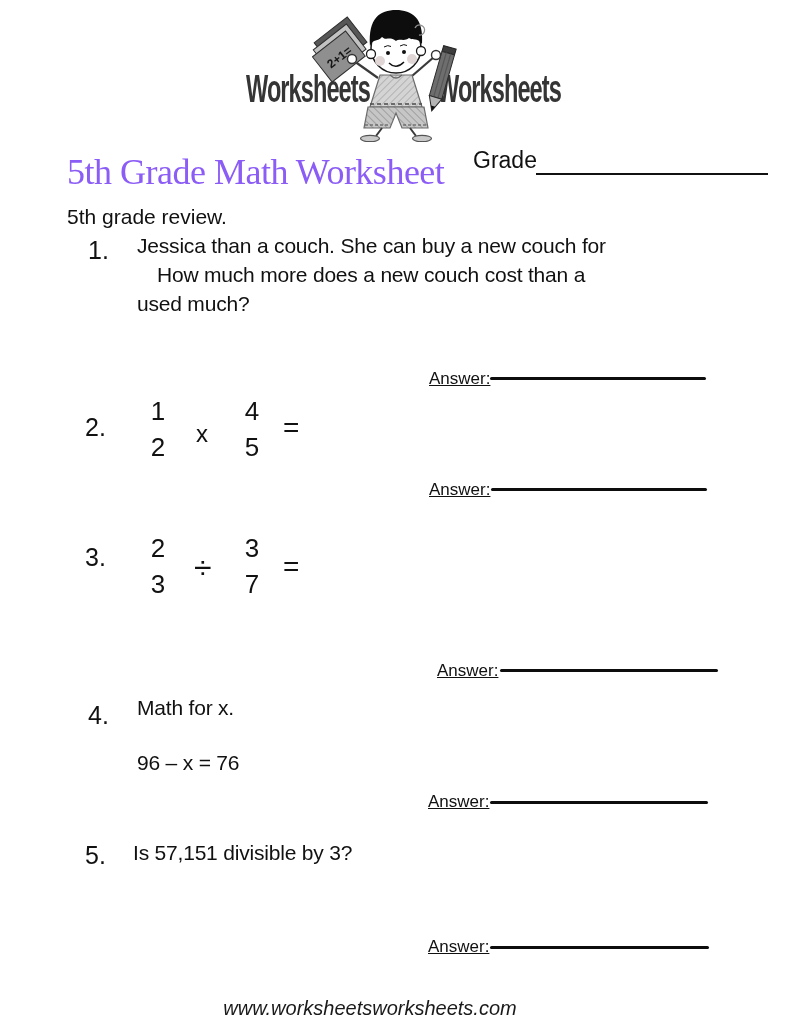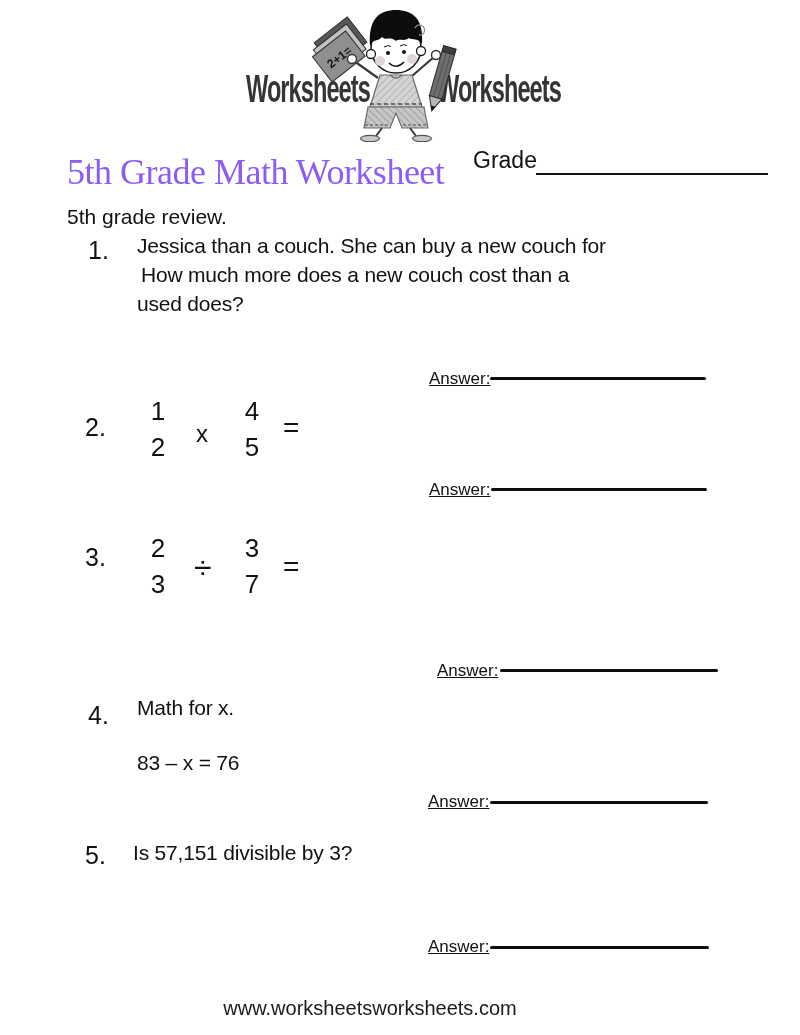--- a/index.html
+++ b/index.html
@@ -56,21 +56,21 @@
     font-size: 25px;
     color: #111;
   }
   .prob-text {
     font-size: 21px;
     letter-spacing: -0.2px;
     color: #111;
     white-space: nowrap;
   }
   .p1-lines .prob-text { line-height: 29px; }
-  .indent-sm { padding-left: 4px; }
+  .indent-sm { padding-left: 4px; margin-left: 16px; }
 
   .frac {
     width: 44px;
     text-align: center;
     font-size: 26px;
     color: #111;
   }
   .frac .fnum, .frac .fden {
     display: block;
     line-height: 36px;
@@ -98,20 +98,21 @@
     background: #0d0d0d;
     border-radius: 2px;
   }
 
   
   .footer {
     width: 740px;
     text-align: center;
     font-size: 20px;
     color: #1a1a1a;
+    font-style: italic;
   }
 </style>
 </head>
 <body>
 
 <div class="abs logo-word" style="left:246px; top:69px;">Worksheets</div>
 <div class="abs logo-word" style="left:437px; top:69px;">Worksheets</div>
 
 <svg class="abs boy-svg" style="left:312px; top:4px;" width="148" height="138" viewBox="0 0 148 138">
   <defs>
@@ -180,21 +181,21 @@
 
 <div class="abs name-label" style="left:473px; top:147px;">Grade</div>
 <div class="abs name-line" style="left:536px; top:173px; width:232px;"></div>
 
 <div class="abs subtitle" style="left:67px; top:187px;margin-top:18px;">5th grade review.</div>
 
 <div class="abs prob-num" style="left:88px; top:236px;">1.</div>
 <div class="abs p1-lines" style="left:137px; top:231px;">
   <div class="prob-text">Jessica than a couch. She can buy a new couch for</div>
   <div class="prob-text indent-sm">How much more does a new couch cost than a</div>
-  <div class="prob-text">used does?</div>
+  <div class="prob-text">used much?</div>
 </div>
 
 <div class="abs answer-label" style="left:429px; top:369px;">Answer:</div>
 <div class="abs answer-line" style="left:490px; top:377px; width:216px;"></div>
 
 <div class="abs prob-num" style="left:85px; top:413px;">2.</div>
 <div class="abs frac" style="left:136px; top:393px;">
   <span class="fnum">1</span>
   <span class="fbar"></span>
   <span class="fden">2</span>
@@ -222,21 +223,21 @@
   <span class="fbar"></span>
   <span class="fden">7</span>
 </div>
 <div class="abs op-eq" style="left:283px; top:553px;">=</div>
 
 <div class="abs answer-label" style="left:437px; top:661px;">Answer:</div>
 <div class="abs answer-line" style="left:500px; top:669px; width:218px;"></div>
 
 <div class="abs prob-num" style="left:88px; top:701px;">4.</div>
 <div class="abs prob-text" style="left:137px; top:696px;">Math for x.</div>
-<div class="abs prob-text" style="left:137px; top:751px;">83 – x = 76</div>
+<div class="abs prob-text" style="left:137px; top:751px;">96 – x = 76</div>
 
 <div class="abs answer-label" style="left:428px; top:792px;">Answer:</div>
 <div class="abs answer-line" style="left:490px; top:801px; width:218px;"></div>
 
 <div class="abs prob-num" style="left:85px; top:841px;">5.</div>
 <div class="abs prob-text" style="left:133px; top:841px;">Is 57,151 divisible by 3?</div>
 
 <div class="abs answer-label" style="left:428px; top:937px;">Answer:</div>
 <div class="abs answer-line" style="left:490px; top:946px; width:219px;"></div>
 

